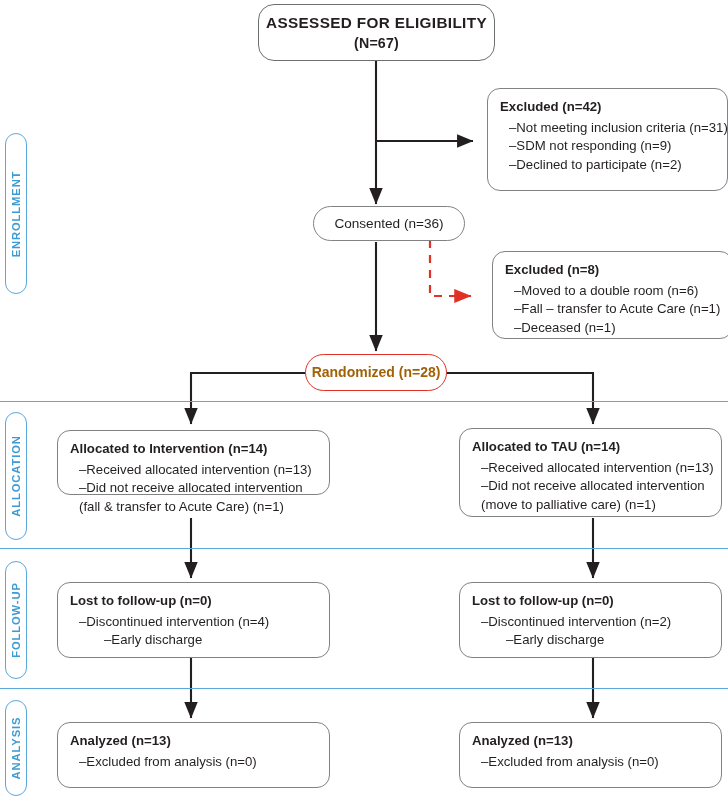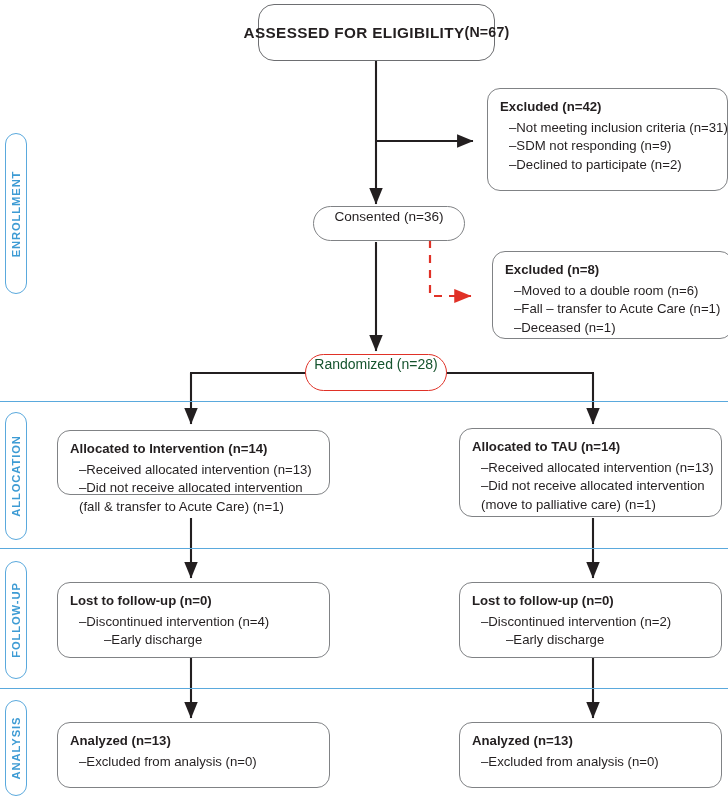--- a/index.html
+++ b/index.html
@@ -47,53 +47,53 @@
   .box .li {
     display: block;
     white-space: nowrap;
   }
   
   .box.header-box {
     border-radius: 16px;
     border-color: #6d6e71;
     text-align: center;
     display: flex;
-    flex-direction: row;
+    flex-direction: column;
     align-items: center;
     justify-content: center;
   }
   .box.header-box .ttl {
     font-weight: bold;
     font-size: 15.3px;
     letter-spacing: 0.35px;
   }
   .box.header-box .sub {
     font-size: 14.2px;
     font-weight: bold;
     letter-spacing: 0.2px;
   }
   
   .box.pill {
     border-radius: 999px;
     display: flex;
-    align-items: flex-start;
+    align-items: center;
     justify-content: center;
     text-align: center;
   }
   .box.pill .ttl {
     font-weight: normal;
     font-size: 13.6px;
   }
   .box.pill.accent {
     border-color: #e03127;
     border-width: 1.7px;
   }
   .box.pill.accent .ttl {
-    color: #14532d;
-    font-weight: normal;
+    color: #a16207;
+    font-weight: bold;
     font-size: 14px;
   }
   
   .box.detail {
     padding: 9px 10px 8px 12px;
   }
   .box.detail .ttl {
     margin-bottom: 2px;
   }
   .box.detail .li {

